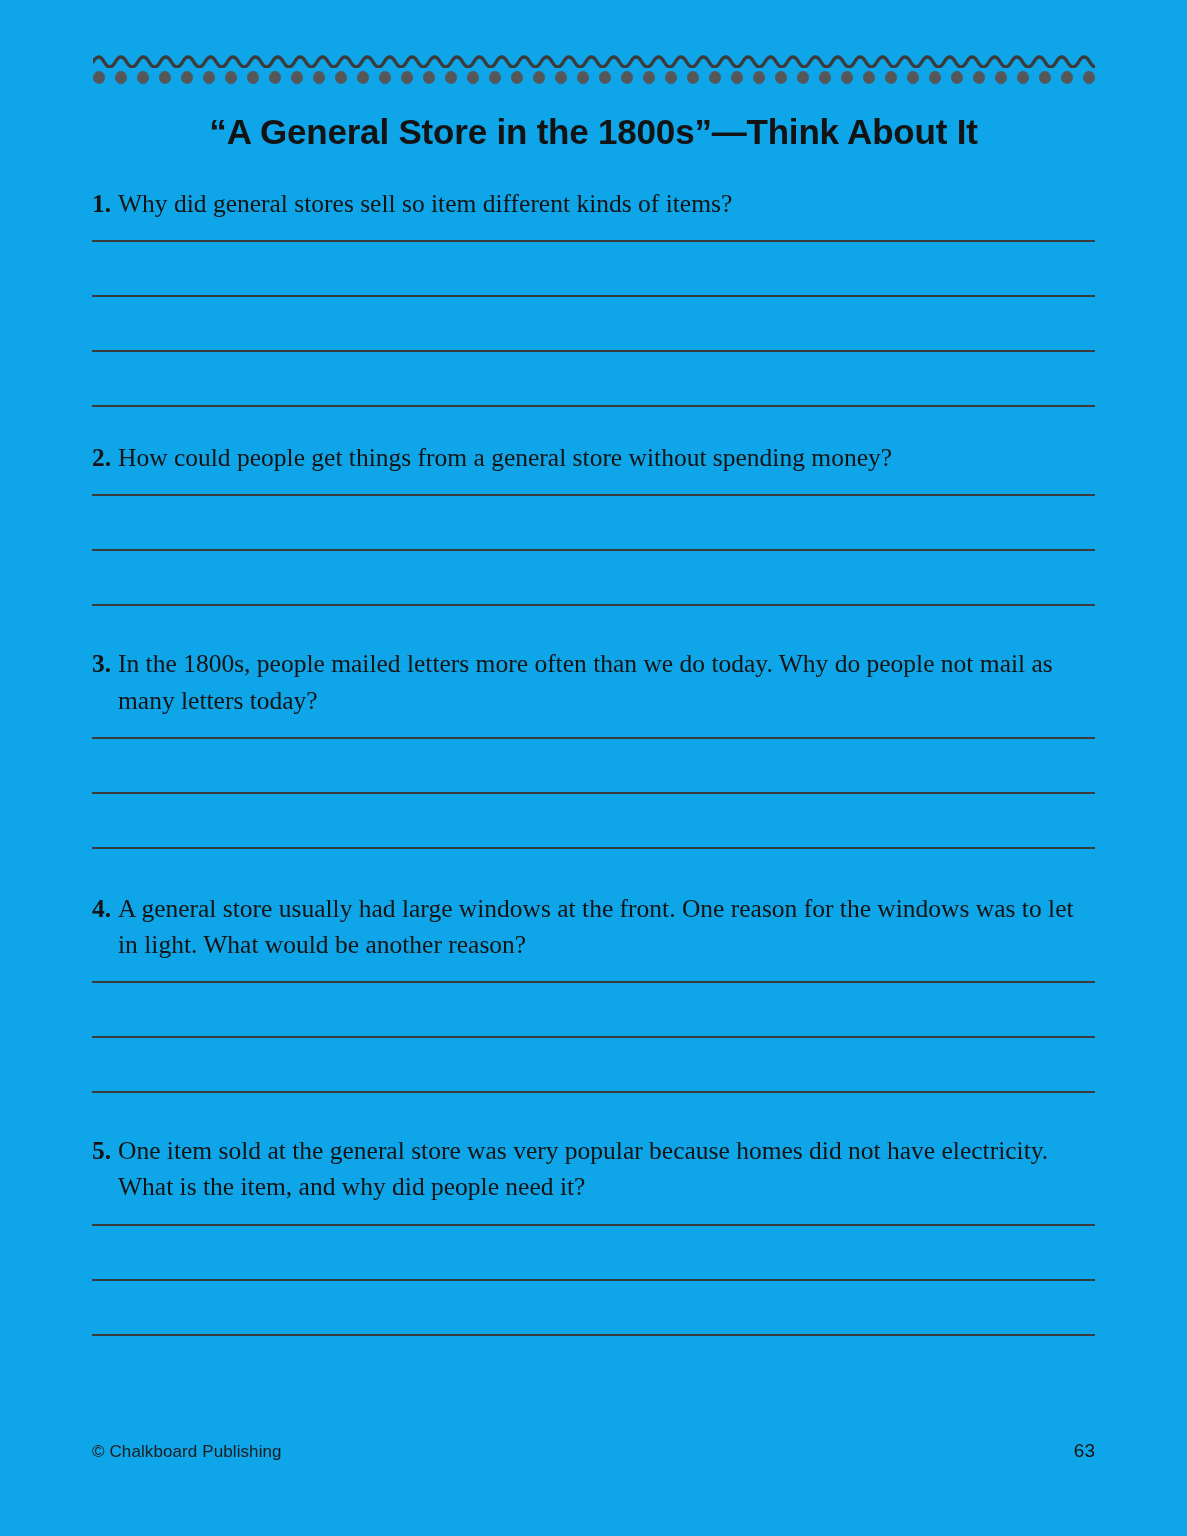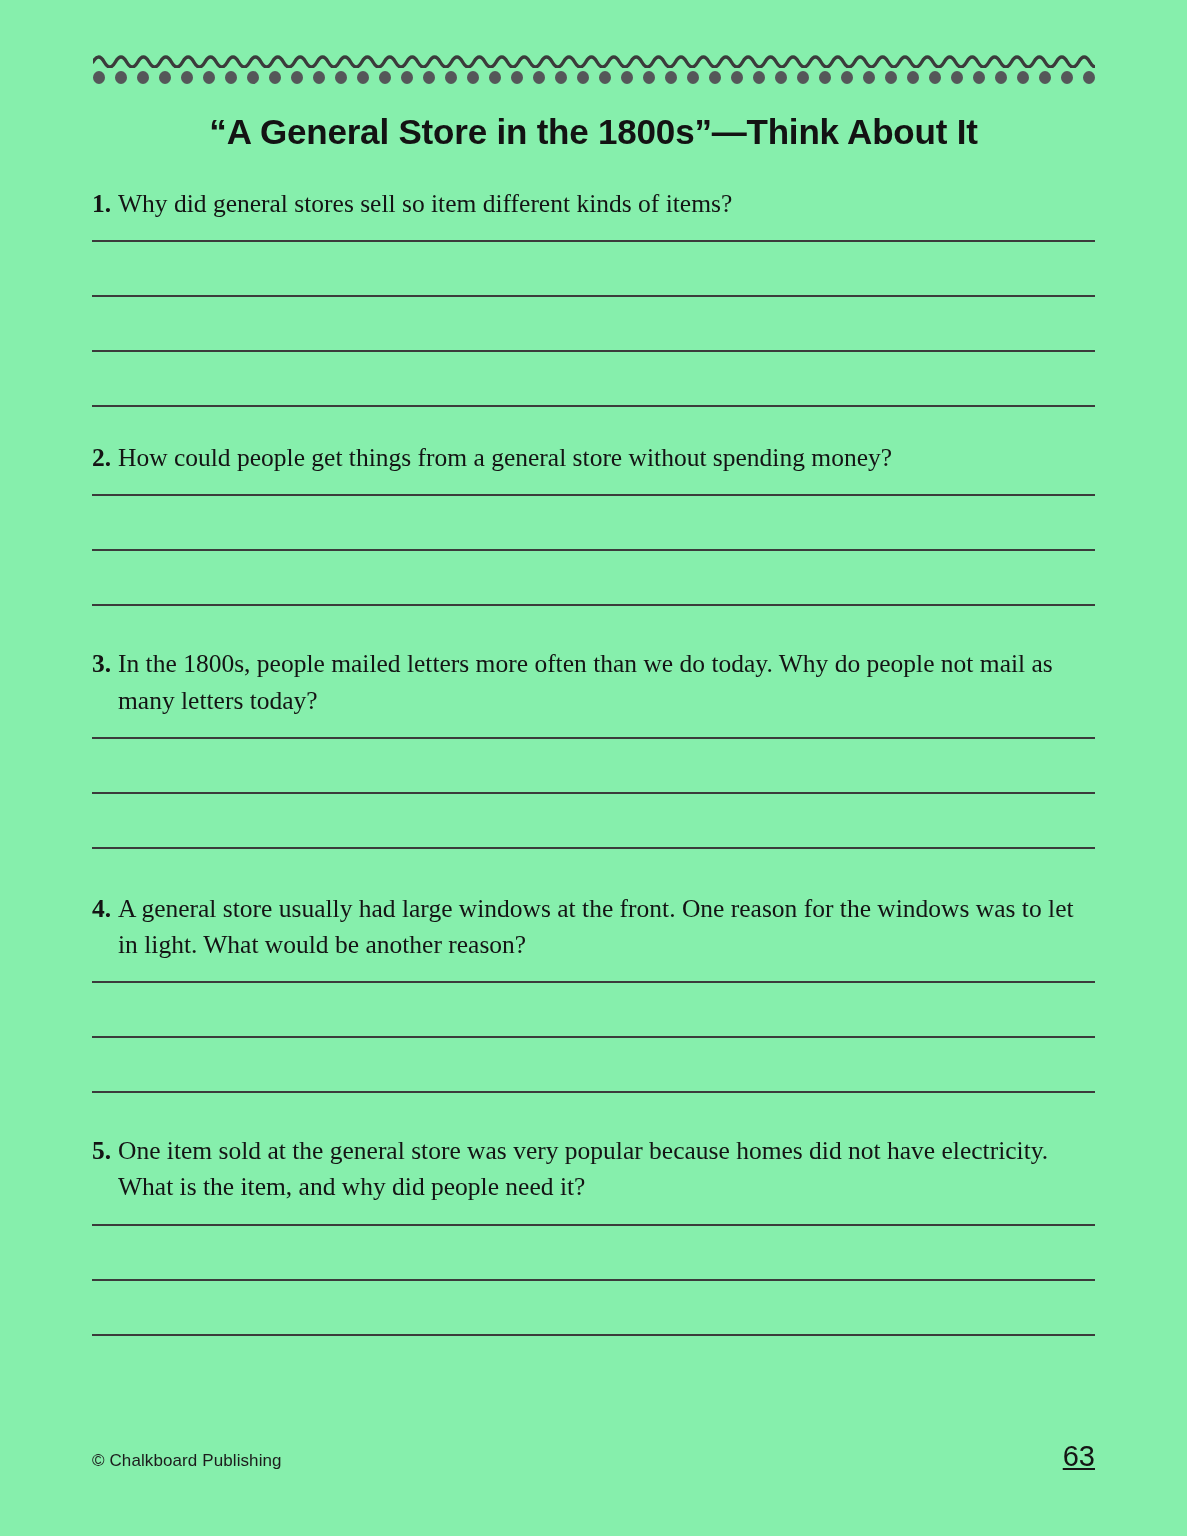--- a/index.html
+++ b/index.html
@@ -9,21 +9,21 @@
     background: #ffffff;
   }
   body {
     font-family: "Liberation Serif", "DejaVu Serif", serif;
     color: #1a1a1a;
   }
   .page {
     position: relative;
     width: 1187px;
     height: 1536px;
-    background: #86efac;
+    background: #0ea5e9;
     overflow: hidden;
     box-sizing: border-box;
   }
 
   
   .top-border {
     position: absolute;
     left: 93px;
     top: 50px;
     width: 1002px;
@@ -132,23 +132,22 @@
     justify-content: space-between;
     align-items: baseline;
     font-family: "Liberation Sans", "DejaVu Sans", sans-serif;
   }
   .copyright {
     font-size: 17px;
     color: #1c1c1c;
     letter-spacing: 0.1px;
   }
   .page-number {
-    font-size: 29px;
+    font-size: 19px;
     color: #151515;
-    text-decoration: underline;
   }
 </style>
 </head>
 <body>
 
 <div class="page">
 
   <div class="top-border">
     <div class="wave-row">
       <svg viewBox="0 0 1002 18" preserveAspectRatio="none" aria-hidden="true">

